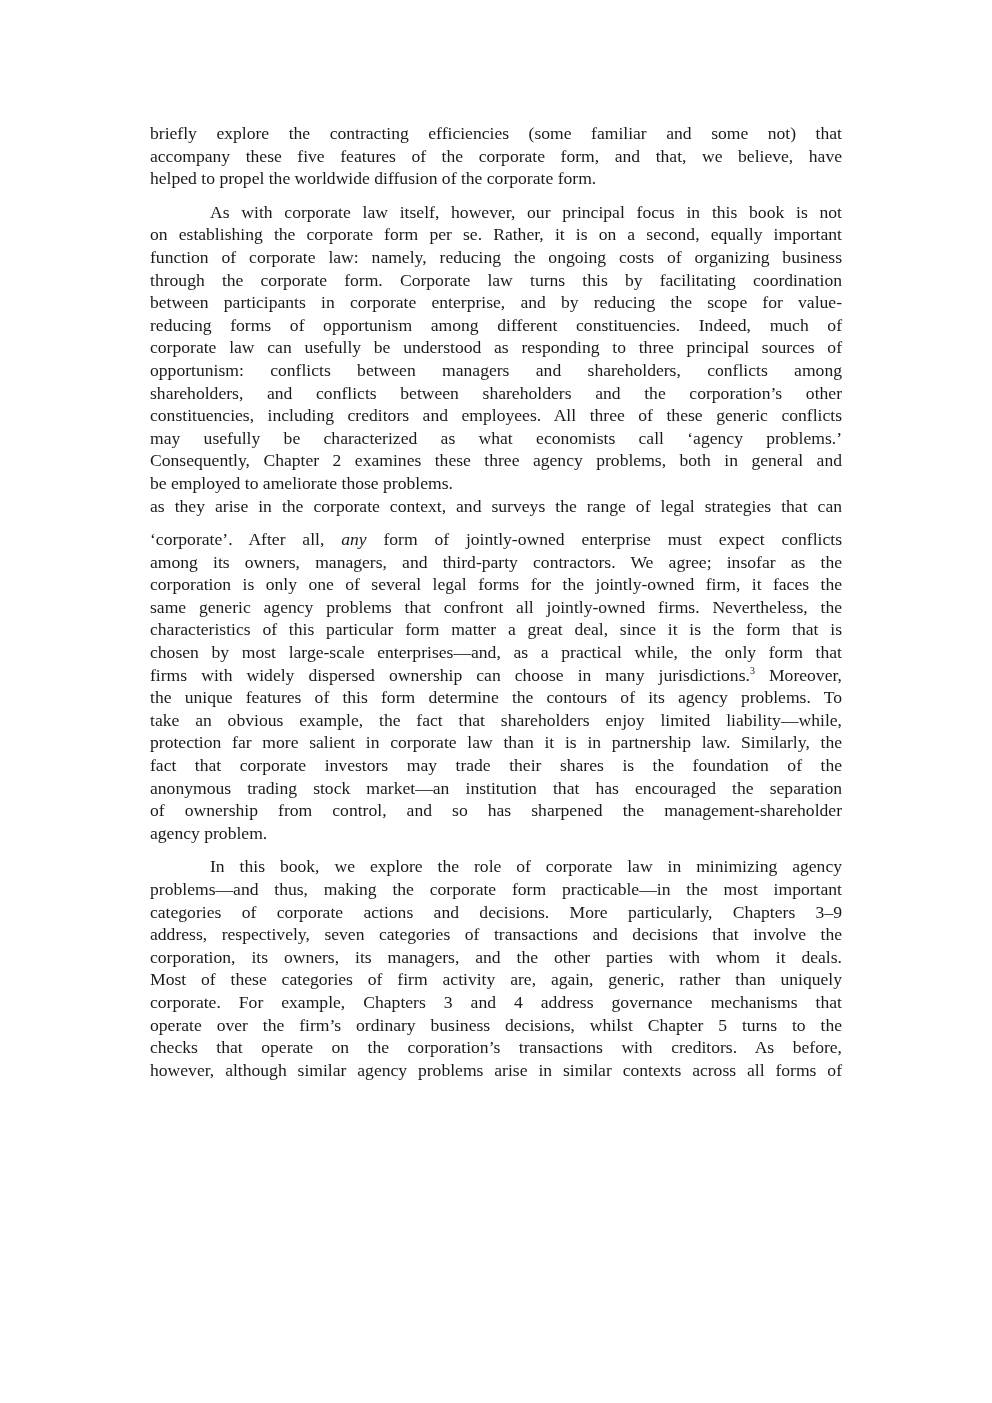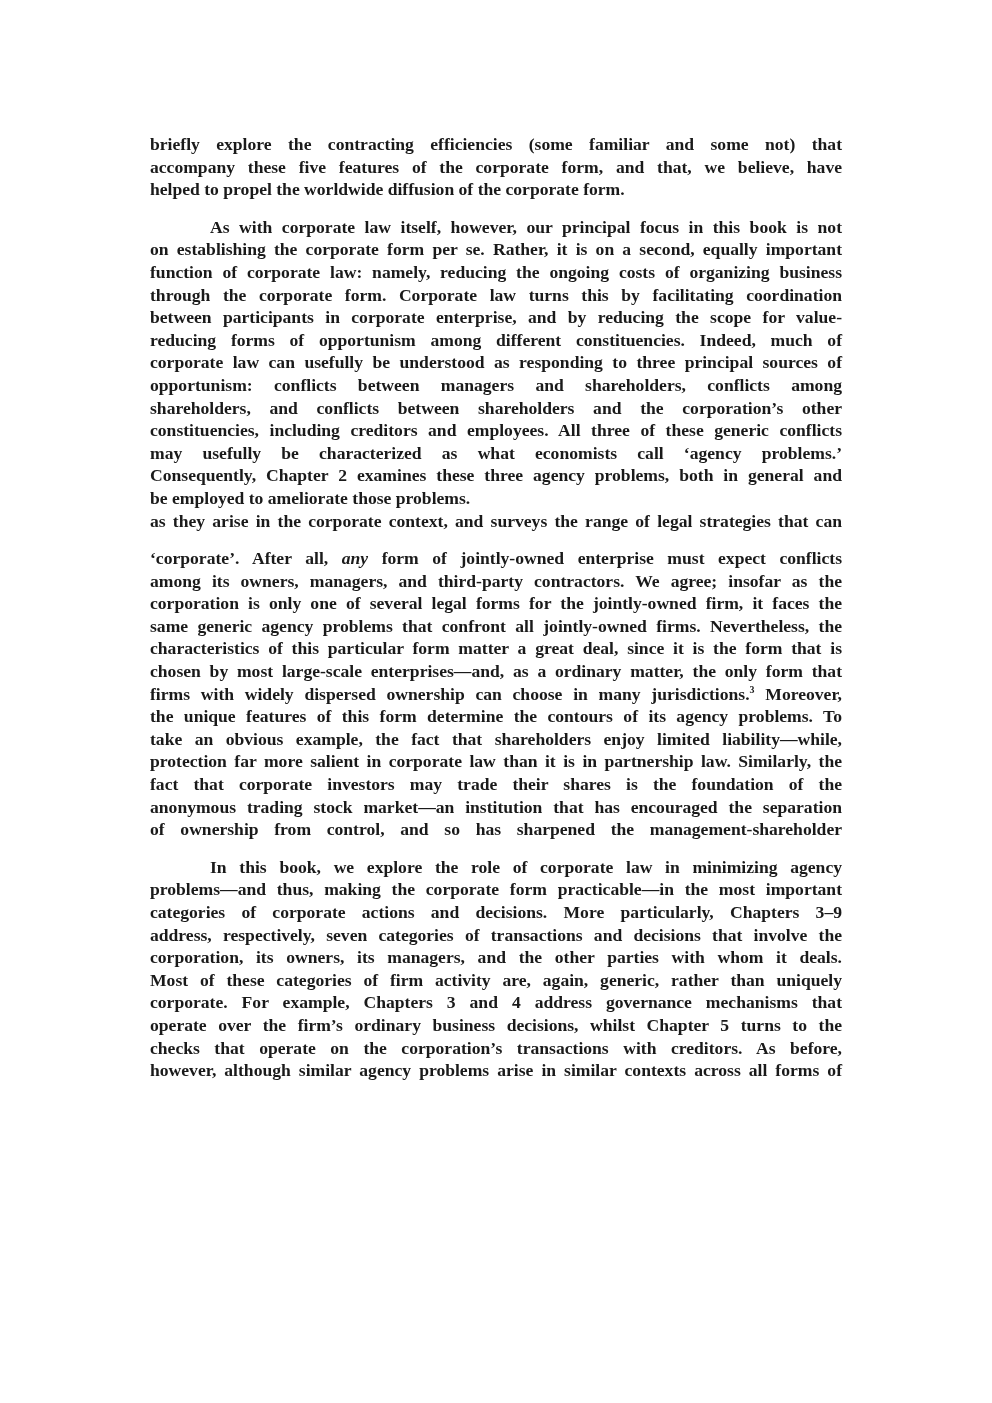--- a/index.html
+++ b/index.html
@@ -2,21 +2,21 @@
 <html><head>
 <meta charset="utf-8">
 <style>
   html, body { margin: 0; padding: 0; background: #ffffff; }
   body { width: 992px; height: 1403px; position: relative; overflow: hidden; }
   .page {
     position: absolute; left: 150px; top: 118px; width: 692px;
     font-family: "Liberation Serif", "DejaVu Serif", serif;
     font-size: 17.6px; color: #1a1a1a;
   }
-  .para { margin: 15px 0 11px 0; font-weight: bold; }
+  .para { margin: 4px 0 11px 0; }
   .line {
     display: block; height: 22.6px; line-height: 22.6px;
     text-align: justify; text-align-last: justify; white-space: nowrap;
   }
   .line.last { text-align-last: left; }
   .line.first { text-indent: 60px; }
   em { font-style: italic; }
   sup { font-size: 10px; line-height: 0; vertical-align: 7px; }
 </style>
 </head>
@@ -43,28 +43,29 @@
       <span class="line">Consequently, Chapter 2 examines these three agency problems, both in general and</span>
       <span class="line last">be employed to ameliorate those problems.</span>
       <span class="line">as they arise in the corporate context, and surveys the range of legal strategies that can</span>
     </div>
     <div class="para">
       <span class="line">‘corporate’. After all, <em>any</em> form of jointly-owned enterprise must expect conflicts</span>
       <span class="line">among its owners, managers, and third-party contractors. We agree; insofar as the</span>
       <span class="line">corporation is only one of several legal forms for the jointly-owned firm, it faces the</span>
       <span class="line">same generic agency problems that confront all jointly-owned firms. Nevertheless, the</span>
       <span class="line">characteristics of this particular form matter a great deal, since it is the form that is</span>
-      <span class="line">chosen by most large-scale enterprises—and, as a ordinary matter, the only form that</span>
+      <span class="line">chosen by most large-scale enterprises—and, as a practical while, the only form that</span>
       <span class="line">firms with widely dispersed ownership can choose in many jurisdictions.<sup>3</sup> Moreover,</span>
       <span class="line">the unique features of this form determine the contours of its agency problems. To</span>
       <span class="line">take an obvious example, the fact that shareholders enjoy limited liability—while,</span>
       <span class="line">protection far more salient in corporate law than it is in partnership law. Similarly, the</span>
       <span class="line">fact that corporate investors may trade their shares is the foundation of the</span>
       <span class="line">anonymous trading stock market—an institution that has encouraged the separation</span>
       <span class="line">of ownership from control, and so has sharpened the management-shareholder</span>
+      <span class="line last">agency problem.</span>
     </div>
     <div class="para">
       <span class="line first">In this book, we explore the role of corporate law in minimizing agency</span>
       <span class="line">problems—and thus, making the corporate form practicable—in the most important</span>
       <span class="line">categories of corporate actions and decisions. More particularly, Chapters 3–9</span>
       <span class="line">address, respectively, seven categories of transactions and decisions that involve the</span>
       <span class="line">corporation, its owners, its managers, and the other parties with whom it deals.</span>
       <span class="line">Most of these categories of firm activity are, again, generic, rather than uniquely</span>
       <span class="line">corporate. For example, Chapters 3 and 4 address governance mechanisms that</span>
       <span class="line">operate over the firm’s ordinary business decisions, whilst Chapter 5 turns to the</span>

